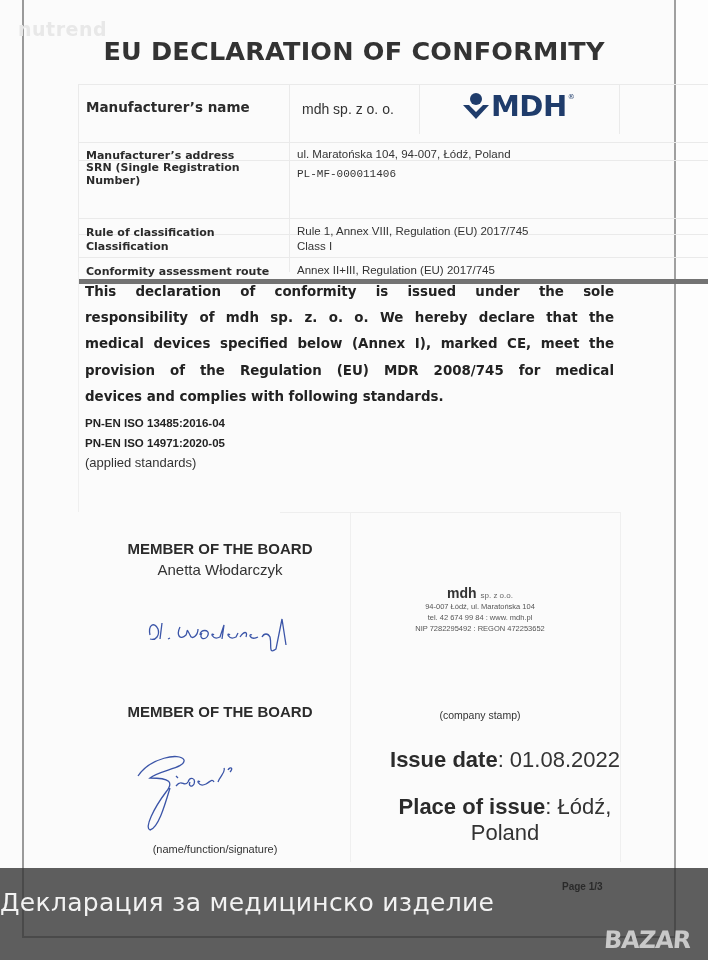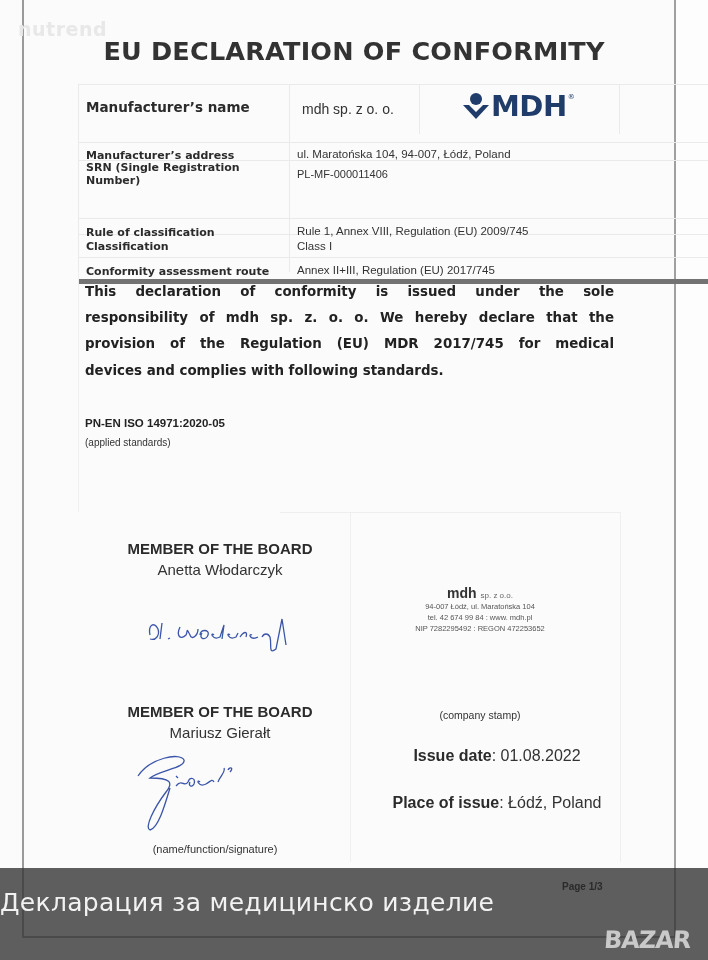--- a/index.html
+++ b/index.html
@@ -26,33 +26,33 @@
   .logo { position: absolute; left: 461px; top: 91px; display: flex; align-items: center; }
   .logo-text { font-family: "DejaVu Sans", sans-serif; font-weight: bold; font-size: 29px; color: #1f3c6b; letter-spacing: -0.5px; line-height: 30px; }
   .logo-reg { font-size: 7px; color: #1f3c6b; position: relative; top: -9px; margin-left: 1px; }
 
   .declaration { position: absolute; left: 85px; top: 279px; width: 529px; font-family: "DejaVu Sans", sans-serif; font-weight: bold; font-size: 13.4px; line-height: 26.2px; color: #222; text-align: justify; }
   .decl-line { display: block; text-align: justify; text-align-last: justify; height: 26.2px; }
   .decl-line.last { text-align-last: left; }
 
   .standards { position: absolute; left: 85px; top: 413px; font-family: "Liberation Sans", sans-serif; font-weight: bold; font-size: 11.5px; color: #222; }
   .standards .std { height: 20px; line-height: 20px; }
-  .applied { font-weight: normal; font-size: 10px; color: #333; }
+  .applied { font-weight: normal; font-size: 13px; color: #333; }
 
   .sig-block { position: absolute; left: 90px; width: 260px; text-align: center; }
   .sig-role { font-family: "Liberation Sans", sans-serif; font-weight: bold; font-size: 15px; color: #2b2b2b; }
   .sig-name { font-family: "Liberation Sans", sans-serif; font-size: 15px; color: #333; margin-top: 4px; }
 
   .stamp { position: absolute; left: 360px; top: 585px; width: 240px; text-align: center; font-family: "Liberation Sans", sans-serif; color: #444; }
   .stamp-title { font-size: 14px; font-weight: bold; color: #333; }
   .stamp-title small { font-size: 8px; font-weight: normal; color: #666; text-align: center; }
   .stamp-line { font-size: 7.5px; line-height: 11px; color: #555; }
 
   .company-stamp-label { position: absolute; left: 360px; top: 709px; width: 240px; text-align: center; font-family: "Liberation Sans", sans-serif; font-size: 10.5px; color: #333; }
-  .issue { position: absolute; left: 372px; width: 250px; text-align: center; font-family: "Liberation Sans", sans-serif; font-size: 16px; color: #333; }
+  .issue { position: absolute; left: 380px; width: 250px; text-align: center; font-family: "Liberation Sans", sans-serif; font-size: 22px; color: #333; }
   .issue b { font-weight: bold; color: #2b2b2b; }
 
   .sig-caption { position: absolute; left: 90px; top: 843px; width: 250px; text-align: center; font-family: "Liberation Sans", sans-serif; font-size: 11px; color: #333; }
 
   .banner { position: absolute; left: 0; top: 868px; width: 708px; height: 92px; background: #5e5e5e; }
   .banner-frame { position: absolute; left: 22px; top: 0; width: 654px; height: 70px; border-left: 2px solid #4a4a4a; border-right: 2px solid #4a4a4a; border-bottom: 2px solid #4a4a4a; }
   .page-num { position: absolute; left: 562px; top: 13px; font-family: "Liberation Sans", sans-serif; font-weight: bold; font-size: 10px; color: #2a2a2a; }
   .banner-text { position: absolute; left: 0; width: 708px; top: 20px; text-align: left; font-family: "DejaVu Sans", sans-serif; font-size: 25px; color: #f2f2f2; letter-spacing: 0.3px; }
   .bazar { position: absolute; left: 604px; top: 58px; font-family: "DejaVu Sans", sans-serif; font-weight: bold; font-size: 24px; color: #c9c9c9; letter-spacing: -1px; transform: skewX(-4deg); }
 </style>
@@ -80,53 +80,55 @@
   </div>
   <div class="row" style="top:58px;height:26px;padding-left:9px;">
     <span class="cell-label" style="top:6px;">Manufacturer’s address</span>
     <span class="cell-value" style="top:5px;">ul. Maratońska 104, 94-007, Łódź, Poland</span>
   </div>
   <div class="row" style="top:76px;height:32px;">
     <span class="cell-label" style="top:0px;">
       <span>SRN (Single Registration</span><br>
       <span>Number)</span>
     </span>
-    <span class="cell-value" style="top:7px;font-size:11px;">PL-MF-000011406</span>
+    <span class="cell-value" style="top:7px;font-size:11px;font-family:Liberation Mono, monospace;">PL-MF-000011406</span>
   </div>
   <div class="row" style="top:108px;height:26px;margin-top:42px;">
     <span class="cell-label" style="top:5px;">Classification</span>
     <span class="cell-value" style="top:5px;">Class I</span>
   </div>
   <div class="row" style="top:134px;height:27px;">
     <span class="cell-label" style="top:7px;">Rule of classification</span>
-    <span class="cell-value" style="top:6px;">Rule 1, Annex VIII, Regulation (EU) 2009/745</span>
+    <span class="cell-value" style="top:6px;">Rule 1, Annex VIII, Regulation (EU) 2017/745</span>
   </div>
   <div class="row" style="top:173px;height:27px;border-bottom:5px solid #737373;">
     <span class="cell-label" style="top:7px;">Conformity assessment route</span>
     <span class="cell-value" style="top:6px;">Annex II+III, Regulation (EU) 2017/745</span>
   </div>
 </div>
 
 <div class="logo">
   <svg width="30" height="30" viewBox="0 0 30 30">
     <circle cx="15" cy="8" r="6" fill="#1f3c6b"></circle>
     <path d="M2 14 L8 14 L15 21 L22 14 L28 14 L15 28 Z" fill="#1f3c6b"></path>
   </svg>
   <span class="logo-text">MDH</span>
   <span class="logo-reg">®</span>
 </div>
 
 <div class="declaration">
   <span class="decl-line">This declaration of conformity is issued under the sole</span>
   <span class="decl-line">responsibility of mdh sp. z. o. o. We hereby declare that the</span>
-  <span class="decl-line">provision of the Regulation (EU) MDR 2017/745 for medical</span>
+  <span class="decl-line">medical devices specified below (Annex I), marked CE, meet the</span>
+  <span class="decl-line">provision of the Regulation (EU) MDR 2008/745 for medical</span>
   <span class="decl-line last">devices and complies with following standards.</span>
 </div>
 
 <div class="standards">
+  <div class="std">PN-EN ISO 13485:2016-04</div>
   <div class="std">PN-EN ISO 14971:2020-05</div>
   <div class="std applied">(applied standards)</div>
 </div>
 
 <div class="vline" style="left:78px;top:272px;height:240px;background:#efefef;"></div>
 <div style="position:absolute;left:280px;top:512px;width:340px;height:1px;background:#eeeeee;"></div>
 <div class="vline" style="left:350px;top:512px;height:350px;background:#efefef;"></div>
 <div class="vline" style="left:620px;top:512px;height:350px;background:#efefef;"></div>
 
 <div class="sig-block" style="top:540px;">
@@ -143,21 +145,20 @@
     <span>mdh</span>
     <small>sp. z o.o.</small>
   </div>
   <div class="stamp-line">94-007 Łódź, ul. Maratońska 104</div>
   <div class="stamp-line">tel. 42 674 99 84 : www. mdh.pl</div>
   <div class="stamp-line">NIP 7282295492 : REGON 472253652</div>
 </div>
 
 <div class="sig-block" style="top:703px;">
   <div class="sig-role">MEMBER OF THE BOARD</div>
-  <div class="sig-name">Mariusz Gierałt</div>
 </div>
 <svg style="position:absolute;left:130px;top:748px;" width="130" height="90" viewBox="0 0 130 90">
   <path d="M8 28 C20 10 50 4 54 12 C56 20 30 22 20 30 C40 30 44 34 36 44 C24 60 14 80 20 82 C28 80 34 60 40 40 M46 28 L48 30 M46 38 C52 30 54 40 58 34 M58 34 C60 28 66 30 64 36 C62 40 58 38 60 34 M70 34 C66 30 68 40 76 36 C80 34 82 30 84 34 M88 34 C90 28 96 24 94 20 M98 22 C100 18 104 20 100 24" fill="none" stroke="#3b55a8" stroke-width="1.3"></path>
 </svg>
 
 <div class="company-stamp-label">(company stamp)</div>
 
 <div class="issue" style="top:747px;">
   <b>Issue date</b><span>: 01.08.2022</span>
 </div>

